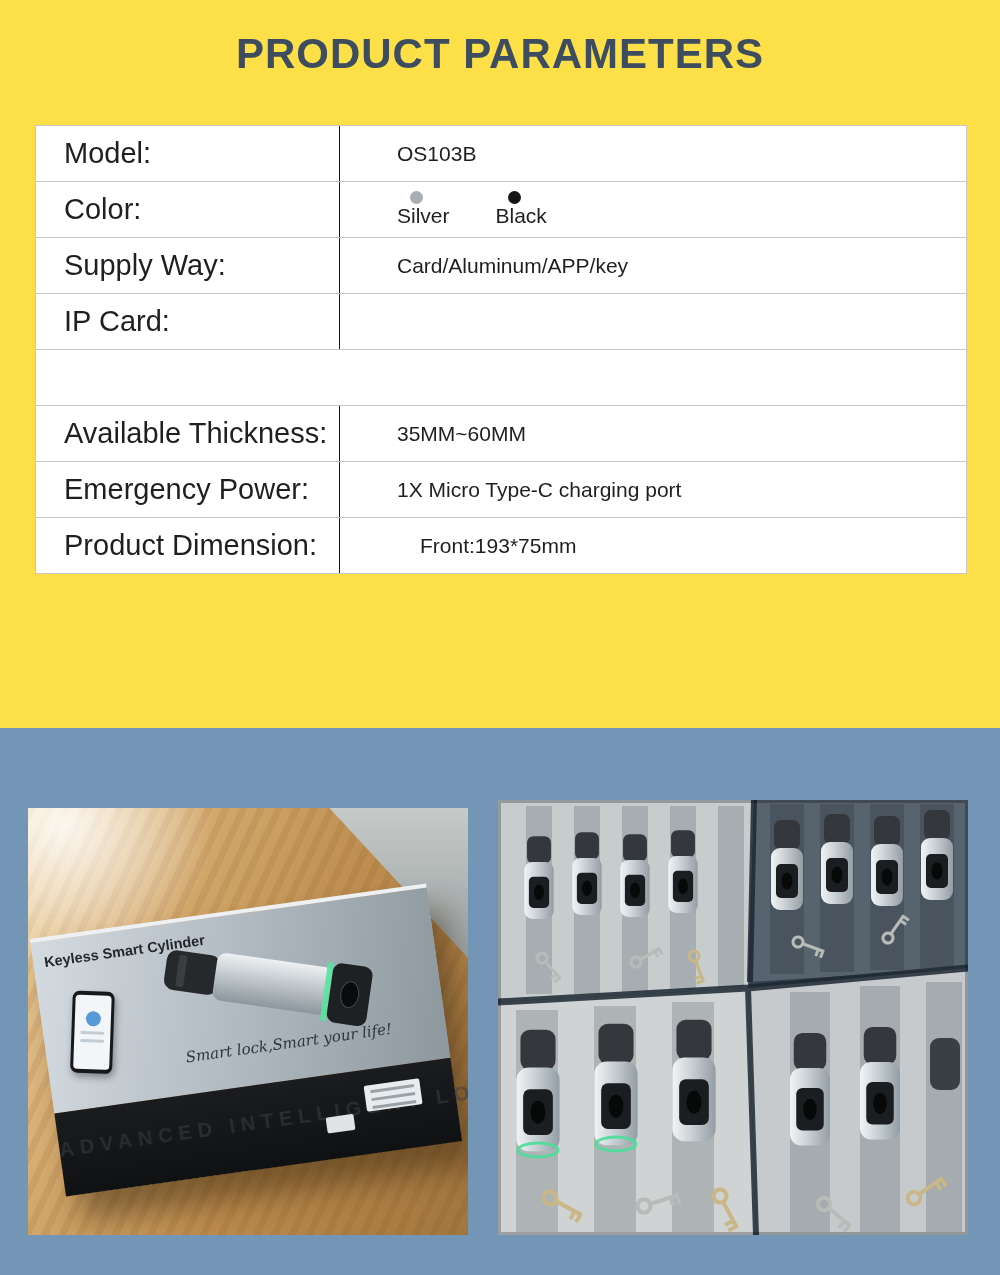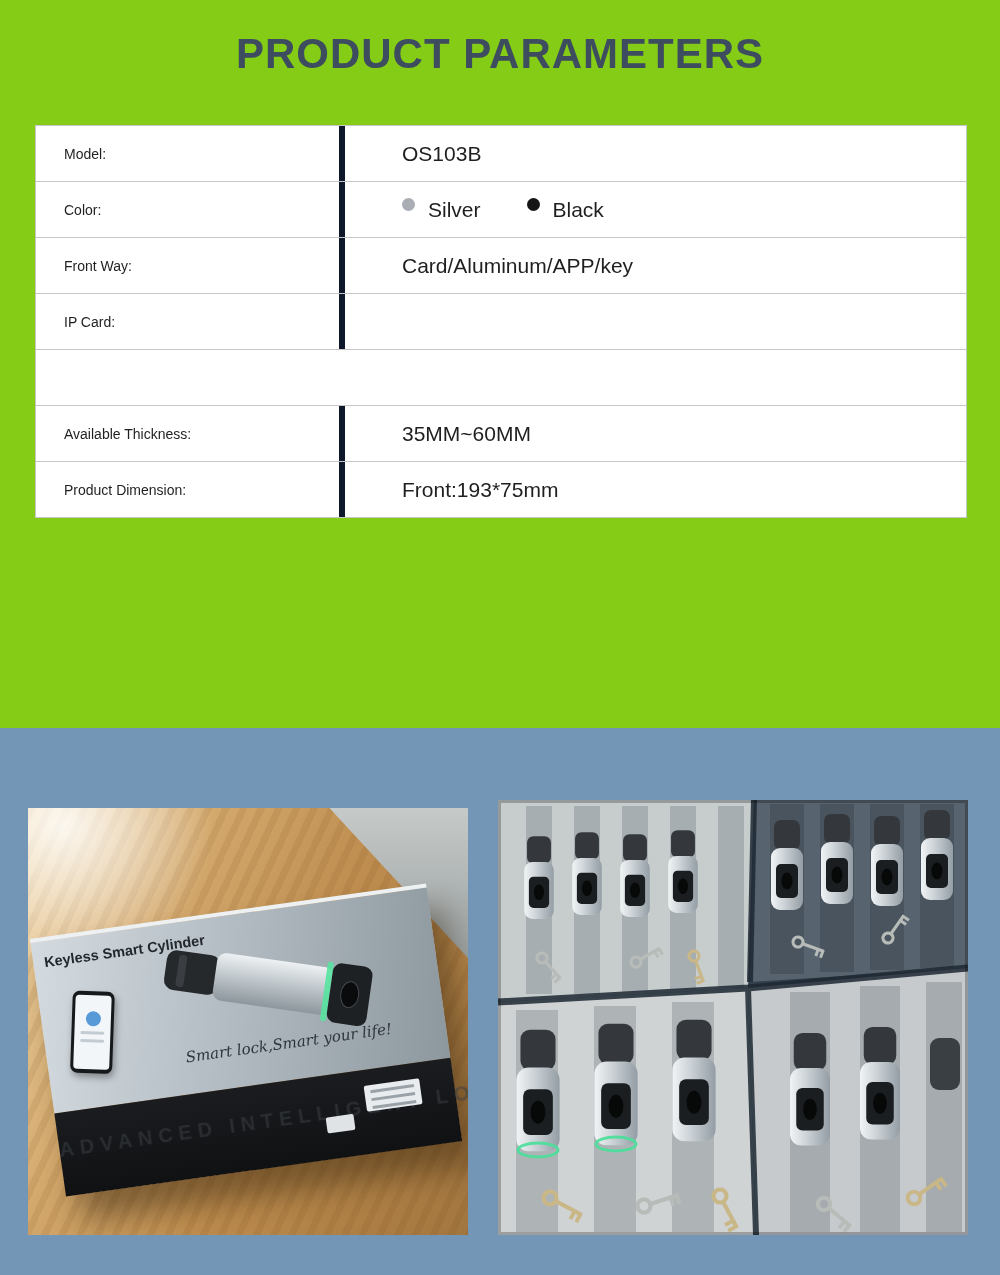--- a/index.html
+++ b/index.html
@@ -1,30 +1,30 @@
 <!DOCTYPE html>
 <html><head>
 <meta charset="utf-8">
 <style>
   html,body{margin:0;padding:0;}
   body{width:1000px;height:1275px;background:#ffffff;font-family:"Liberation Sans",sans-serif;}
-  .page{position:relative;width:1000px;height:1275px;background:#84cc16;overflow:hidden;}
+  .page{position:relative;width:1000px;height:1275px;background:#fde047;overflow:hidden;}
 
   
   .title{position:absolute;top:30px;left:0;width:100%;text-align:center;
          font-size:42px;font-weight:bold;color:#3d4c5f;letter-spacing:1px;margin:0;}
 
   
   .spec-table{position:absolute;top:125px;left:35px;width:930px;border:1px solid #c6c6c6;background:#fff;}
   .spec-row{display:flex;height:55px;border-bottom:1px solid #c6c6c6;}
-  .spec-row:last-child{border-bottom:none;}
+  .spec-row:last-child{border-bottom:none;gap:23px;}
   .cell{display:flex;align-items:center;color:#1f1f1f;}
-  .cell.label{width:275px;min-width:275px;border-right:6px solid #0f172a;padding-left:28px;font-size:14px;}
+  .cell.label{width:275px;min-width:275px;border-right:1px solid #0f172a;padding-left:28px;font-size:29px;}
   .cell.value{flex:1;padding-left:57px;font-size:21px;}
-  .color-opt{display:flex;margin-right:46px;font-size:21px;}
+  .color-opt{display:flex;align-items:center;margin-right:46px;font-size:21px;flex-direction:column;}
   .dot{width:13px;height:13px;border-radius:50%;margin-right:13px;display:inline-block;}
 
   
   .photo-band{position:absolute;top:728px;left:0;width:1000px;height:547px;background:#7496b6;}
   .photo{position:absolute;overflow:hidden;}
   .photo-left{left:28px;top:80px;width:440px;height:427px;
       background:
         radial-gradient(circle at 8% 4%, rgba(255,255,255,.85) 0, rgba(255,255,255,0) 26%),
         repeating-linear-gradient(115deg, rgba(110,65,18,.10) 0 7px, rgba(0,0,0,0) 7px 16px),
         linear-gradient(115deg,#f0d6a8 0%,#d3a86c 30%,#bd8c4e 58%,#a2763f 100%);}
@@ -78,37 +78,41 @@
           <span>Silver</span>
         </span>
         <span class="color-opt">
           <span class="dot" style="background: rgb(21, 21, 21);"></span>
           <span>Black</span>
         </span>
       </div>
     </div>
 
     <div class="spec-row">
-      <div class="cell label">Front Way:</div>
+      <div class="cell label">Supply Way:</div>
       <div class="cell value">Card/Aluminum/APP/key</div>
     </div>
 
     <div class="spec-row">
       <div class="cell label">IP Card:</div>
     </div>
 
     <div class="spec-row">
     </div>
 
 
     <div class="spec-row">
       <div class="cell label">Available Thickness:</div>
       <div class="cell value">35MM~60MM</div>
     </div>
 
+    <div class="spec-row">
+      <div class="cell label">Emergency Power:</div>
+      <div class="cell value">1X Micro Type-C charging port</div>
+    </div>
 
     <div class="spec-row">
       <div class="cell label">Product Dimension:</div>
       <div class="cell value">Front:193*75mm</div>
     </div>
 
   </div>
 
   <div class="photo-band">
 

